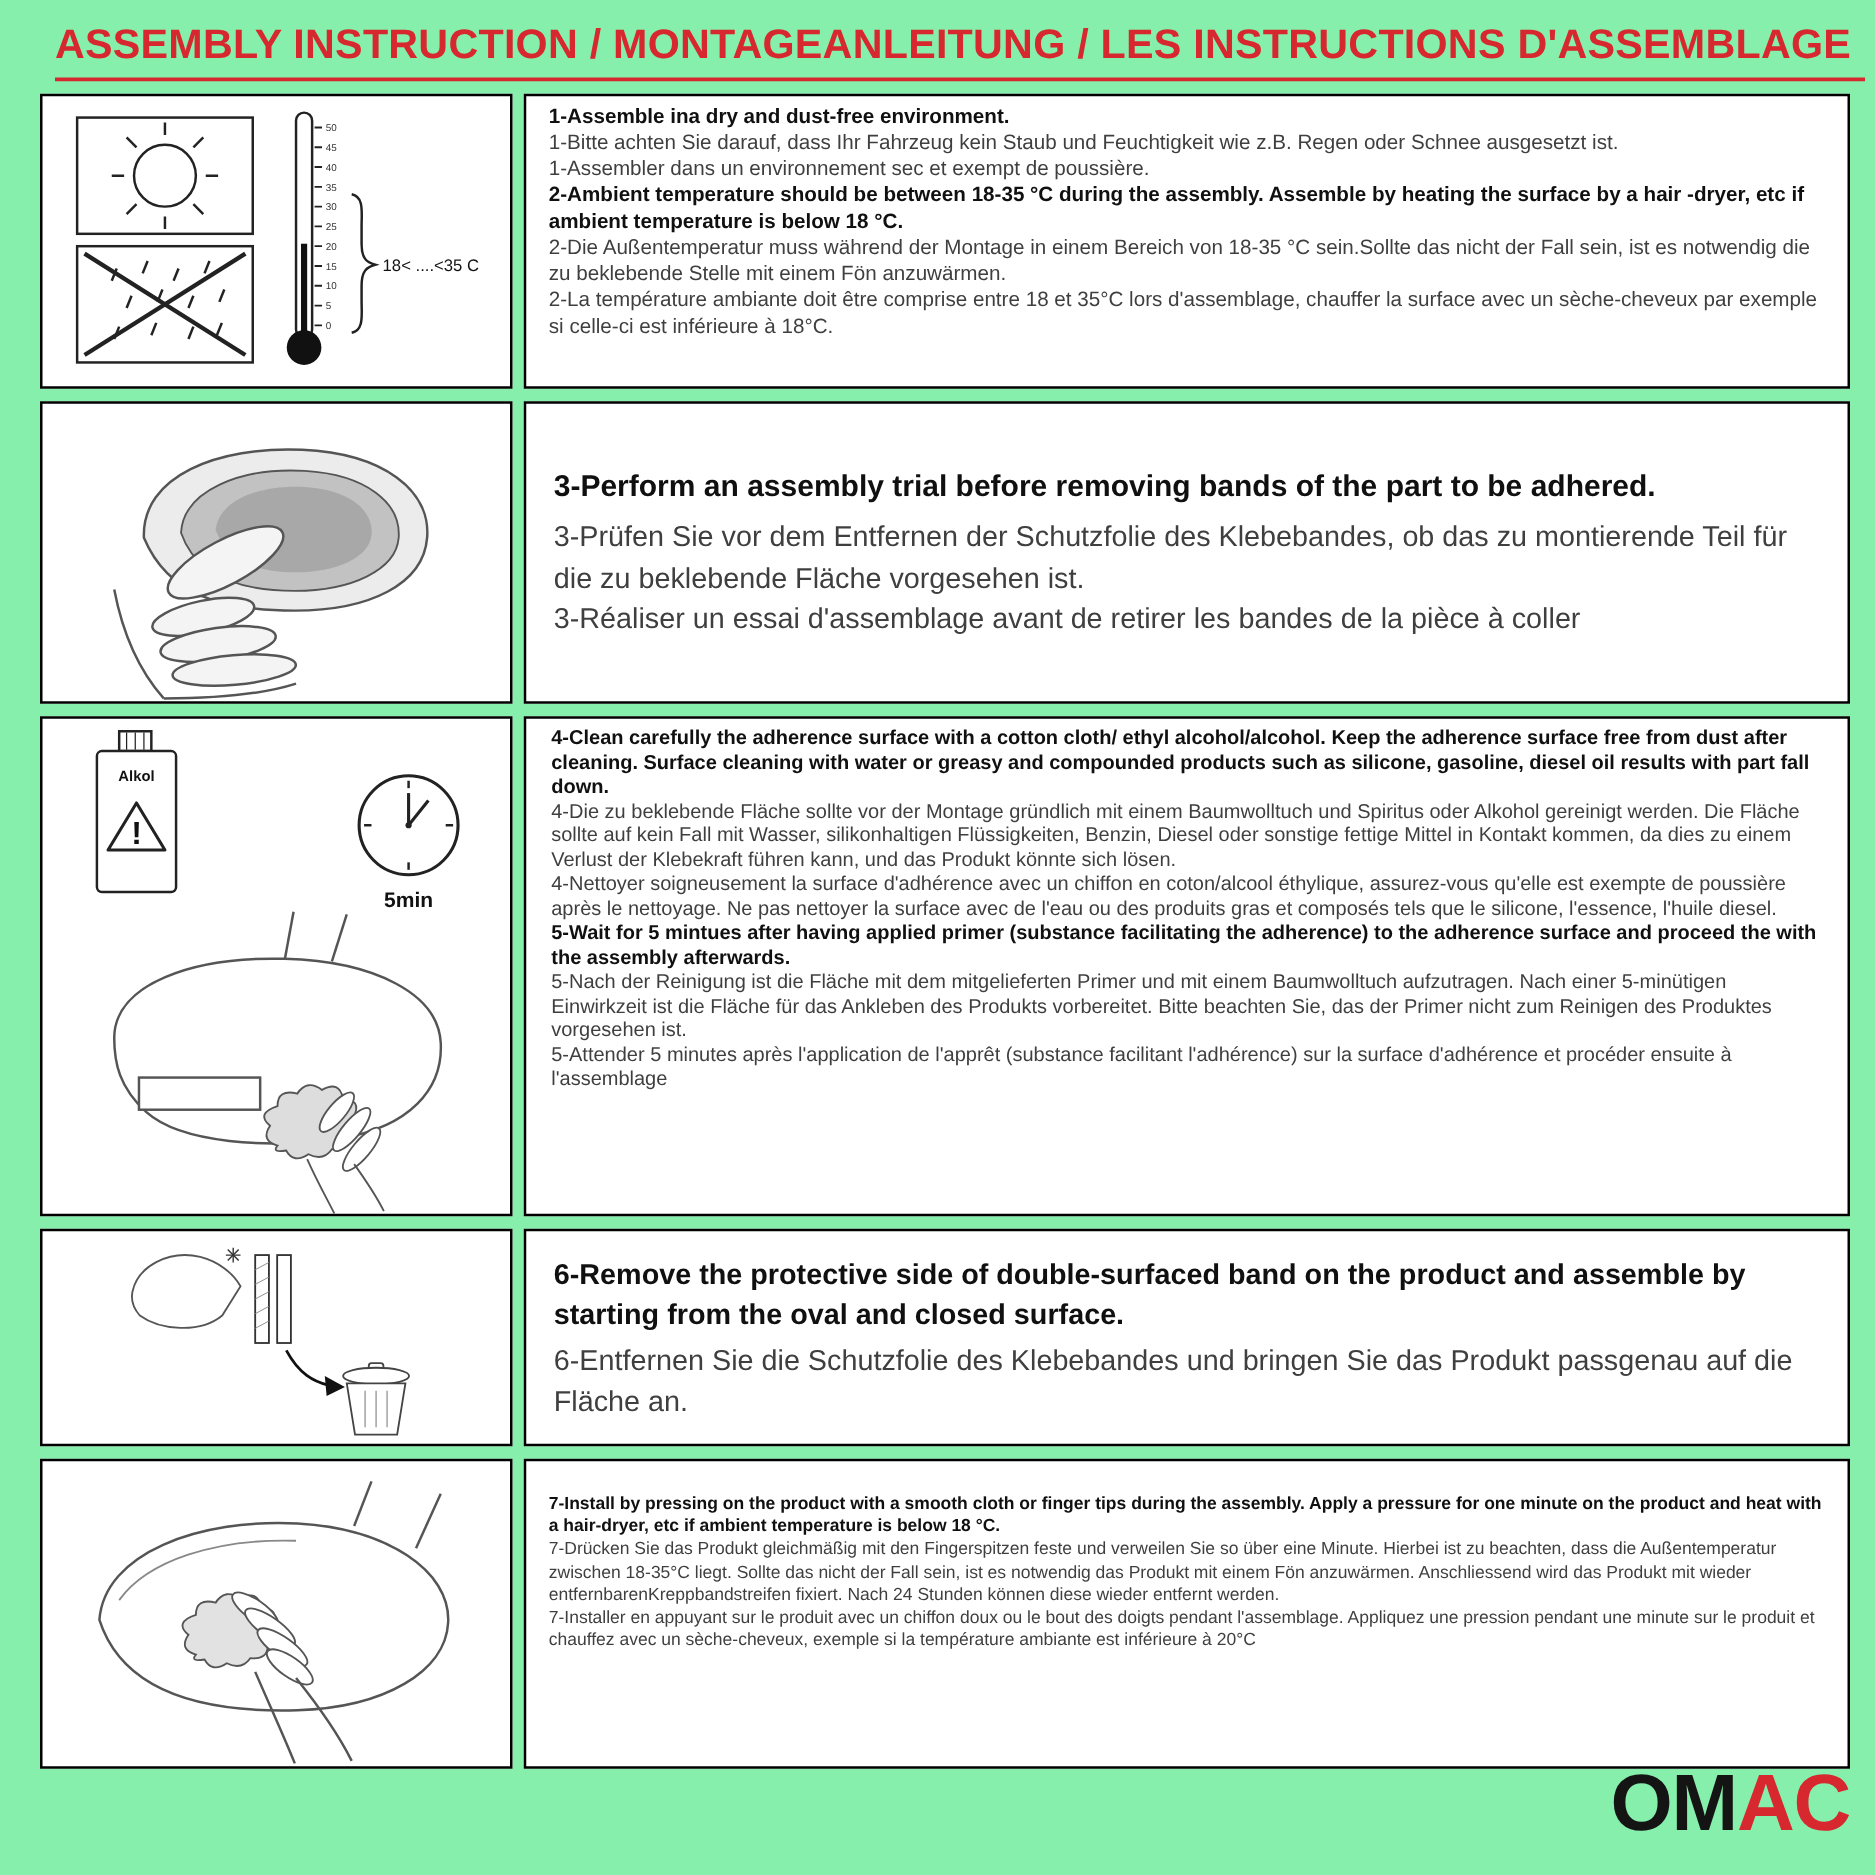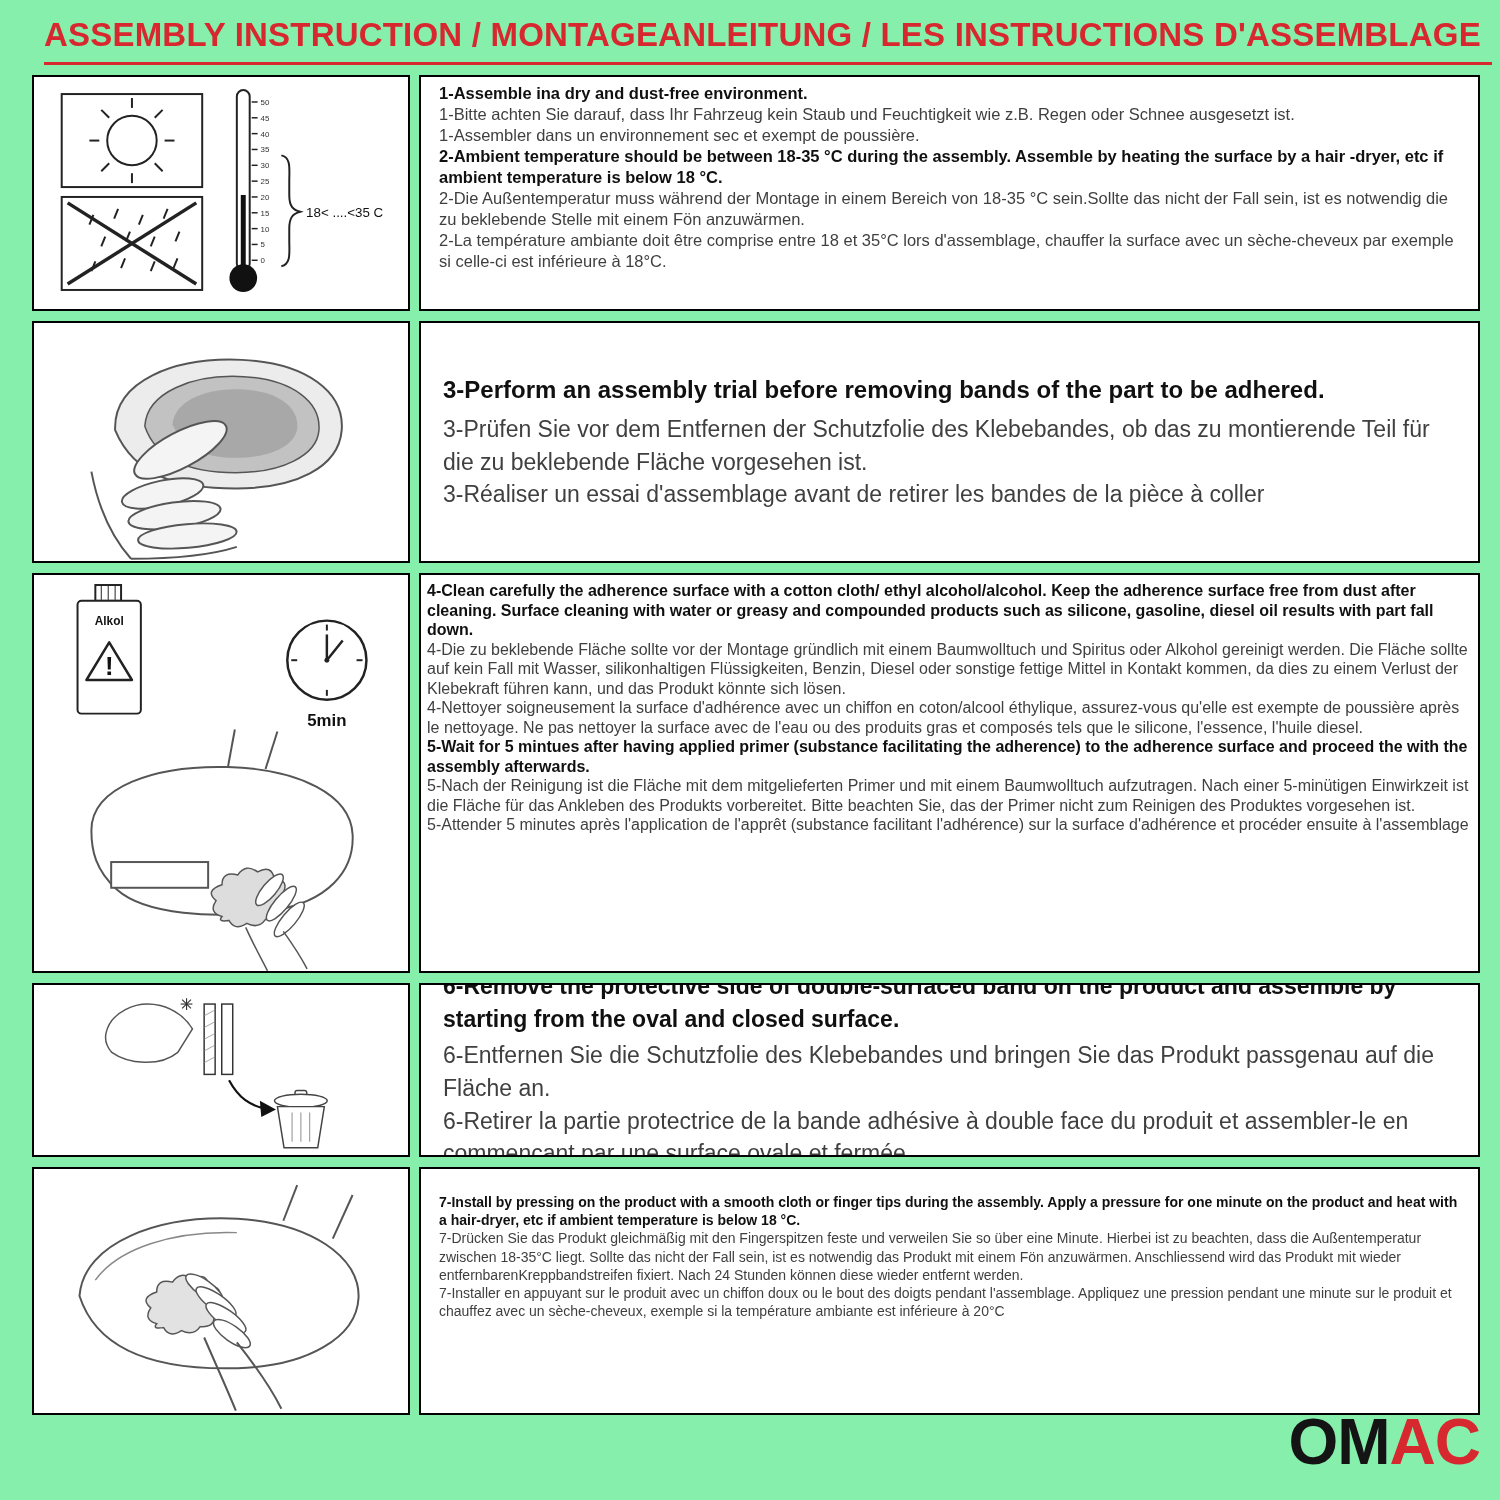--- a/index.html
+++ b/index.html
@@ -13,21 +13,21 @@
   .illus svg{width:100%;height:100%;}
   .txt{flex:1;border:2px solid #000;box-sizing:border-box;overflow:hidden;color:#3f3f3f;background:#fff;}
   .txt p{margin:0;}
   .txt p.b{color:#101010;font-weight:700;}
   .row-1{height:236px;}
   .row-2{height:242px;border-radius:15px;}
   .row-3{height:400px;}
   .row-4{height:174px;}
   .row-5{height:248px;}
   .row-1 .txt{font-size:16.5px;line-height:1.27;padding:6px 18px;}
-  .row-3 .txt{font-size:16px;line-height:1.22;padding:6px 6px;}
+  .row-3 .txt{font-size:16px;line-height:1.22;padding:6px 20px;}
   .row-5 .txt{font-size:14px;line-height:1.3;padding:24px 18px;}
   .row-2 .txt,.row-4 .txt{font-size:23px;line-height:1.42;padding:10px 22px;
         display:flex;flex-direction:column;justify-content:center;}
   .row-2 .txt p.b{font-size:24px;margin-bottom:6px;}
   .row-4 .txt p.b{margin-bottom:4px;}
   .gap1{margin-top:14px;}
   .gap3{margin-top:12px;}
   .logo{position:absolute;right:20px;bottom:26px;font-size:64px;font-weight:900;
         line-height:1;letter-spacing:-1px;}
   .logo .lb{color:#141414;}
@@ -229,21 +229,20 @@
           <path d="M 266 166 L 330 166 L 321 222 L 275 222 Z" fill="#fff" stroke="#444" stroke-width="2"></path>
           <line x1="286" y1="174" x2="286" y2="214" stroke="#999" stroke-width="1.5"></line>
           <line x1="298" y1="174" x2="298" y2="214" stroke="#999" stroke-width="1.5"></line>
           <line x1="310" y1="174" x2="310" y2="214" stroke="#999" stroke-width="1.5"></line>
         </g>
       </svg>
     </div>
     <div class="txt">
       <p class="b">6-Remove the protective side of double-surfaced band on the product and assemble by starting from the oval and closed surface.</p>
       <p>6-Entfernen Sie die Schutzfolie des Klebebandes und bringen Sie das Produkt passgenau auf die Fläche an.</p>
-      <p>6-Retirer la partie protectrice de la bande adhésive à double face du produit et assembler-le en commençant par une surface ovale et fermée.</p>
     </div>
   </section>
 
   <section class="row row-5">
     <div class="illus">
       <svg viewBox="0 0 378 246" preserveAspectRatio="xMidYMid meet">
         <g>
           <path d="M 46 128 C 50 74 126 46 206 50 C 278 54 330 88 328 130 C 326 170 276 199 206 201 C 136 203 66 190 46 128 Z" fill="#fff" stroke="#555" stroke-width="2"></path>
           <path d="M 62 112 C 85 80 140 62 205 64" fill="none" stroke="#888" stroke-width="1.5"></path>
           <line x1="252" y1="52" x2="266" y2="16" stroke="#555" stroke-width="2"></line>

